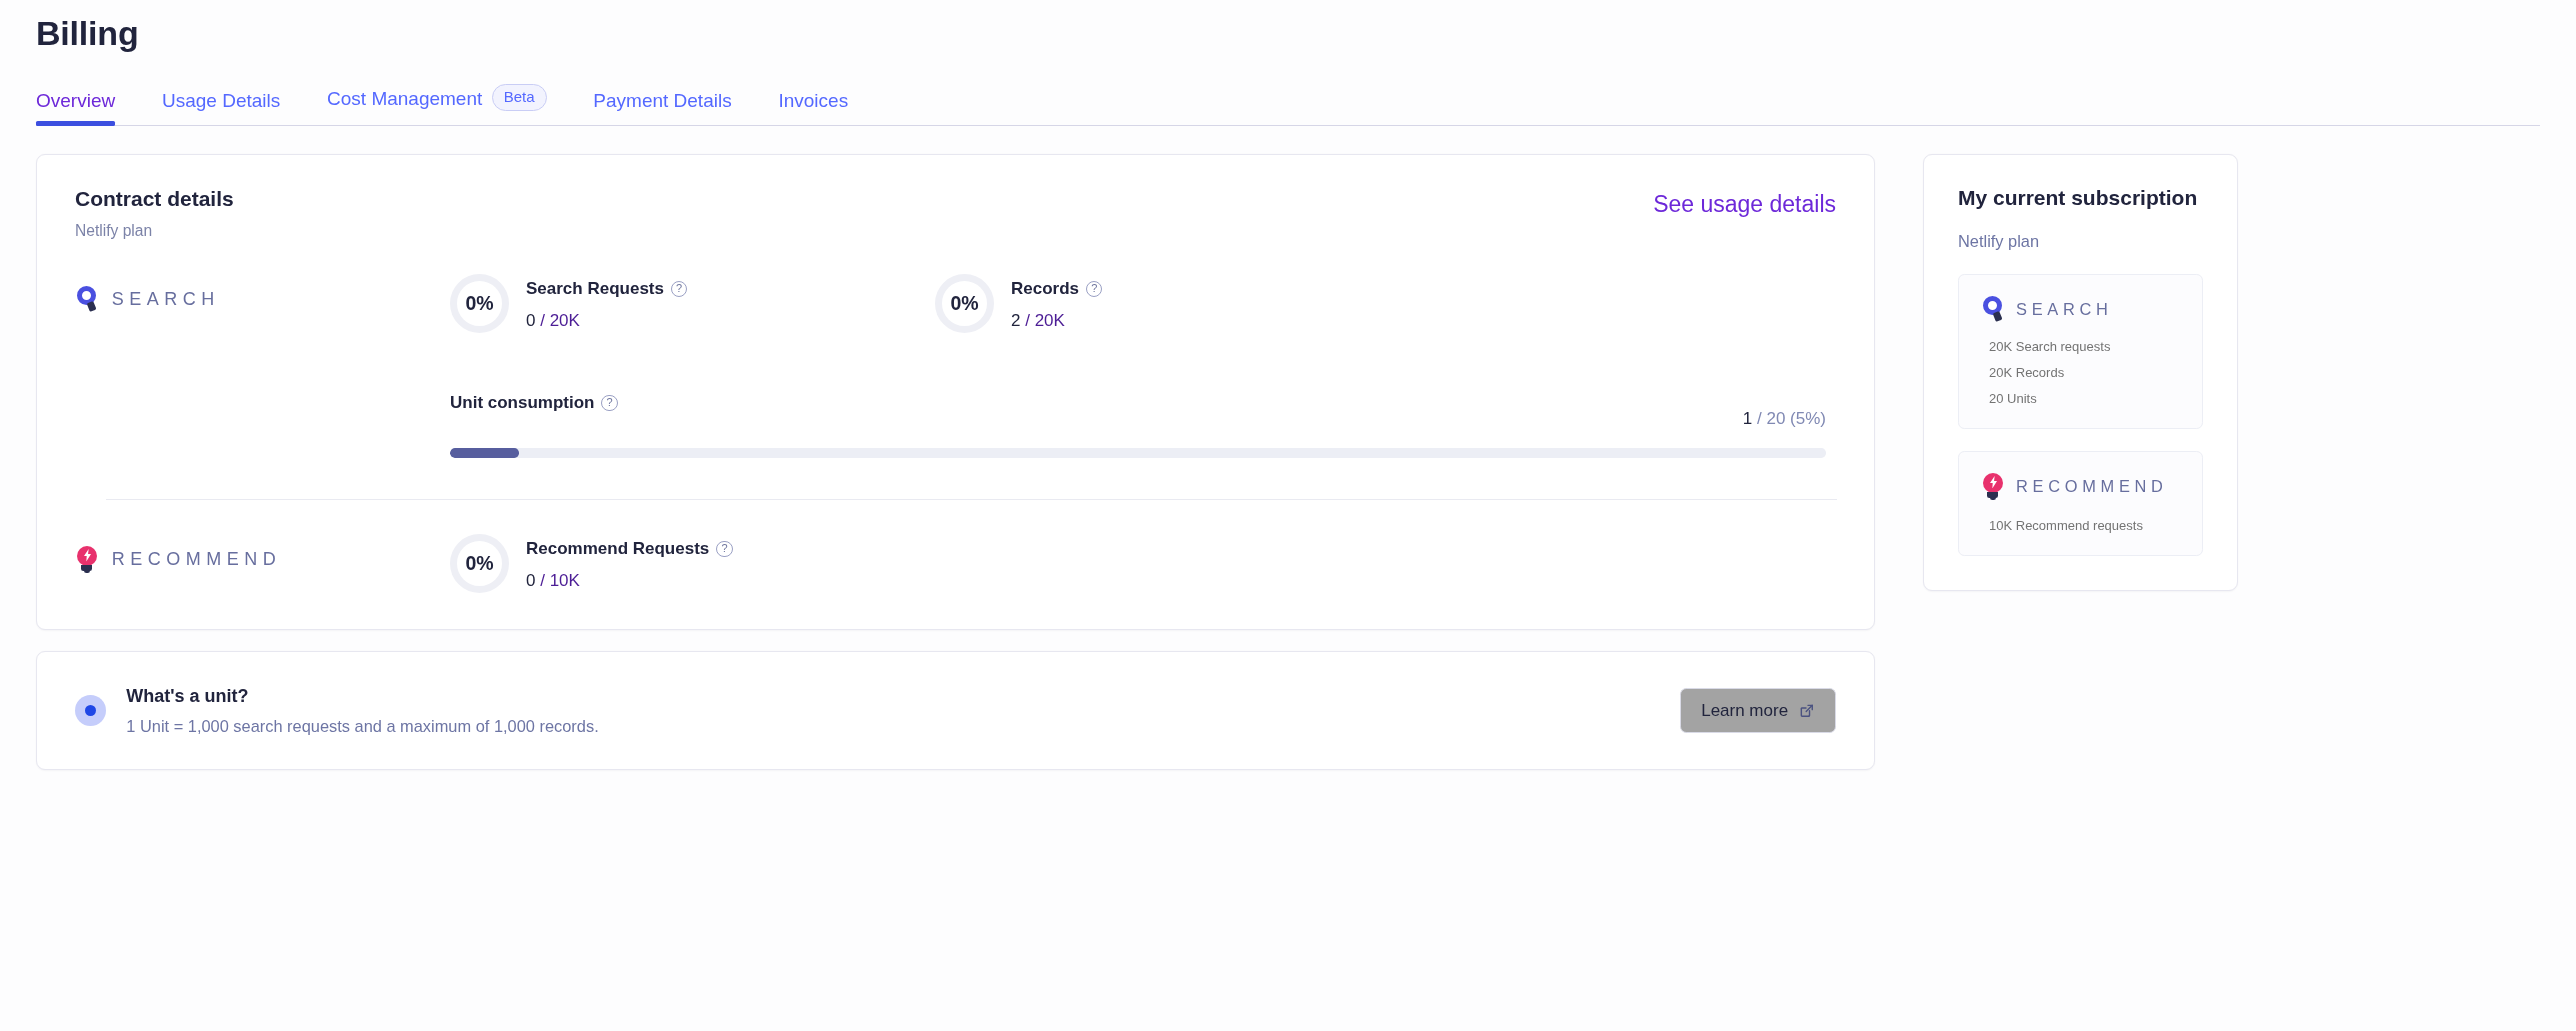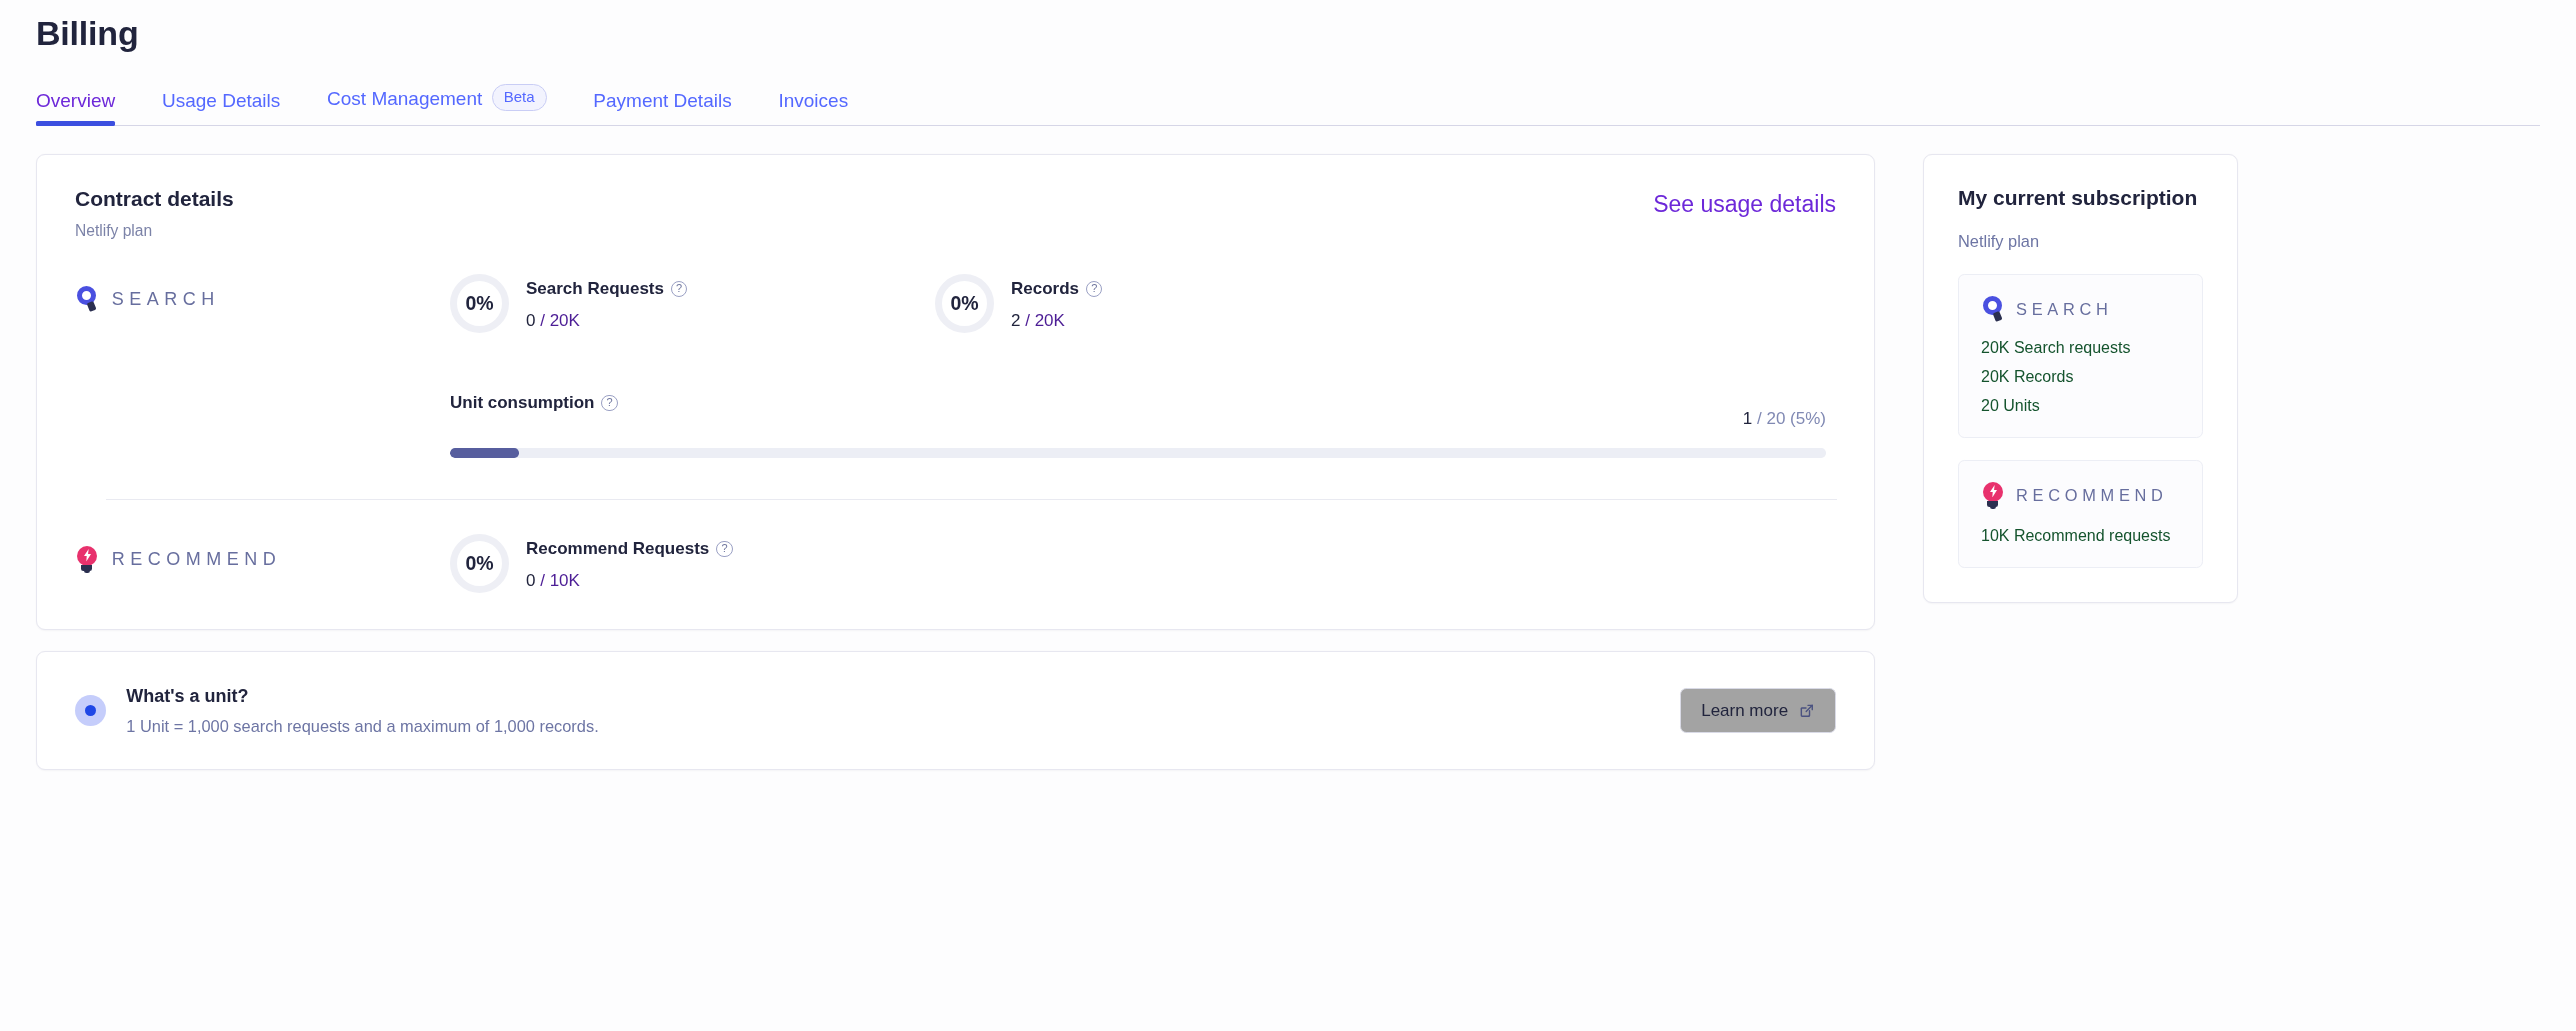--- a/index.html
+++ b/index.html
@@ -382,23 +382,24 @@
     align-items: center;
     gap: 11.7px;
   }
   .plan-box-name {
     font-size: 16.4px;
     letter-spacing: 4.7px;
     color: #676e9e;
     font-weight: 500;
   }
   .plan-feature {
-    font-size: 16px;
-    color: #14532d;
+    font-size: 13px;
+    color: #737373;
     margin-top: 17px;
+    margin-left: 8px;
   }
   .plan-feature + .plan-feature { margin-top: 11px; }
 </style>
 </head>
 <body>
 
 <div class="page-title">Billing</div>
 
 <div class="tabbar">
   <div class="tabs">

